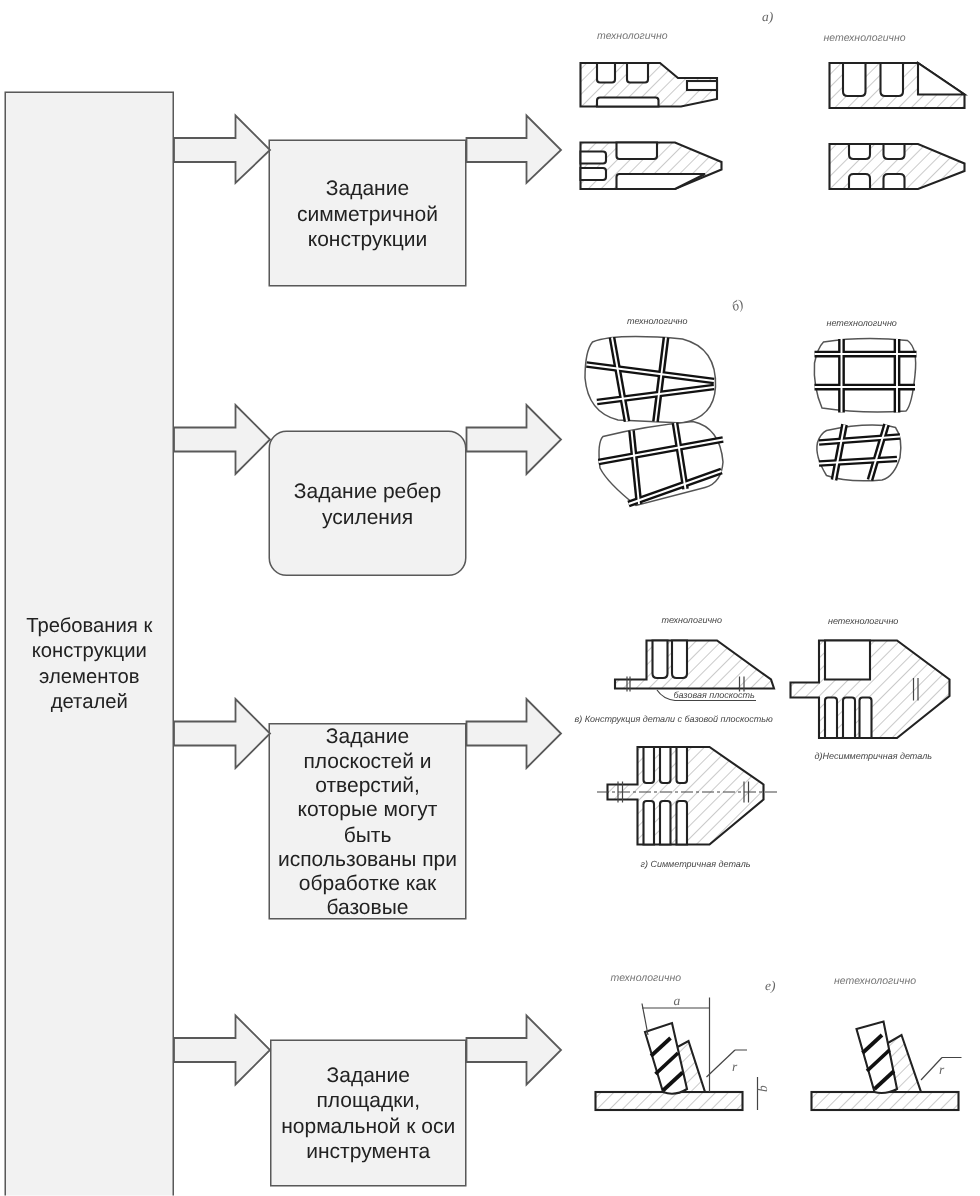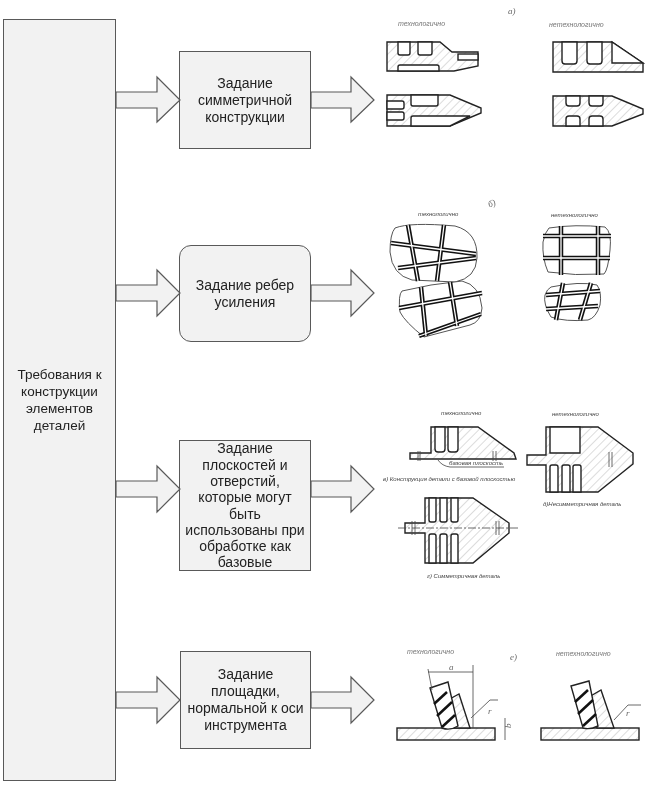--- a/index.html
+++ b/index.html
@@ -1,20 +1,20 @@
 <!DOCTYPE html>
 <html><head>
 <meta charset="utf-8">
 <style>
   html, body { margin: 0; padding: 0; background: #ffffff; }
   body { width: 653px; height: 797px; position: relative; overflow: hidden;
          font-family: "Liberation Sans", sans-serif; }
   .box { position: absolute; background: #f2f2f2; border: 1.5px solid #595959;
          box-sizing: border-box; display: flex; align-items: center; justify-content: center;
-         text-align: center; color: #222; font-size: 14px; line-height: 17px; }
+         text-align: center; color: #222; font-size: 14px; line-height: 17px; margin-top: 42px; }
   .box span { display: block; padding: 0 4px; white-space: pre-line; }
   #root-box { left: 3px; top: 19px; width: 113px; height: 762px; font-size: 13.5px; }
   #b1 { left: 179px; top: 51px; width: 132px; height: 98px; }
   #b2 { left: 179px; top: 245px; width: 132px; height: 97px; border-radius: 12px; }
   #b3 { left: 179px; top: 440px; width: 132px; height: 131px; line-height: 16.3px; }
   #b4 { left: 180px; top: 651px; width: 131px; height: 98px; }
   svg { position: absolute; left: 0; top: 0; }
   .arrow { fill: #f2f2f2; stroke: #595959; stroke-width: 1.2; }
   .part { fill: url(#hatch); stroke: #222; stroke-width: 1.4; }
   .cavity { fill: #fff; stroke: #222; stroke-width: 1.4; }

